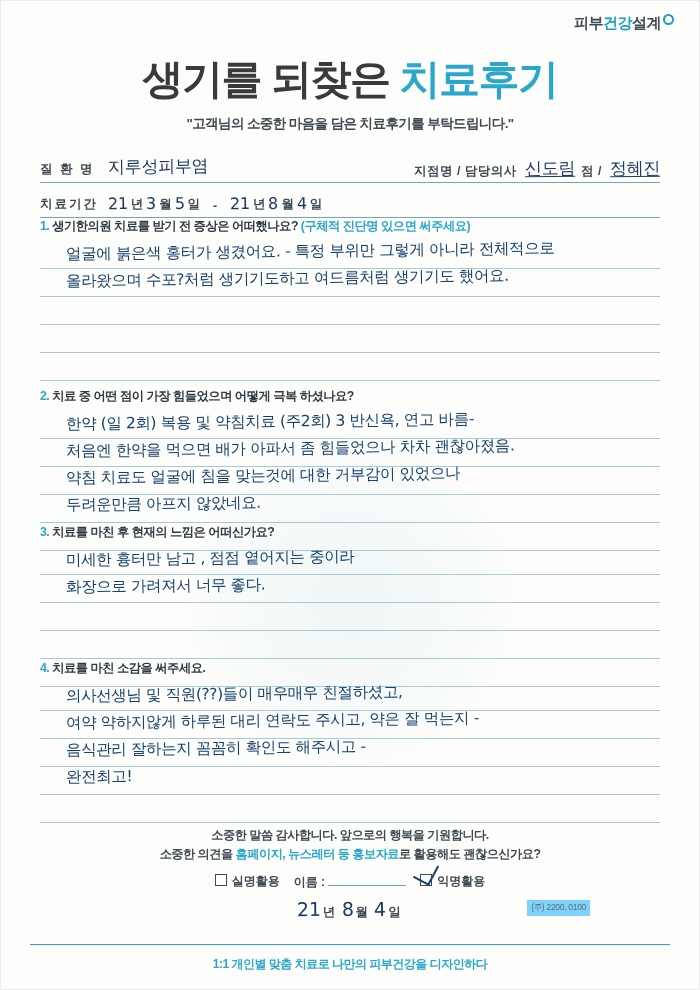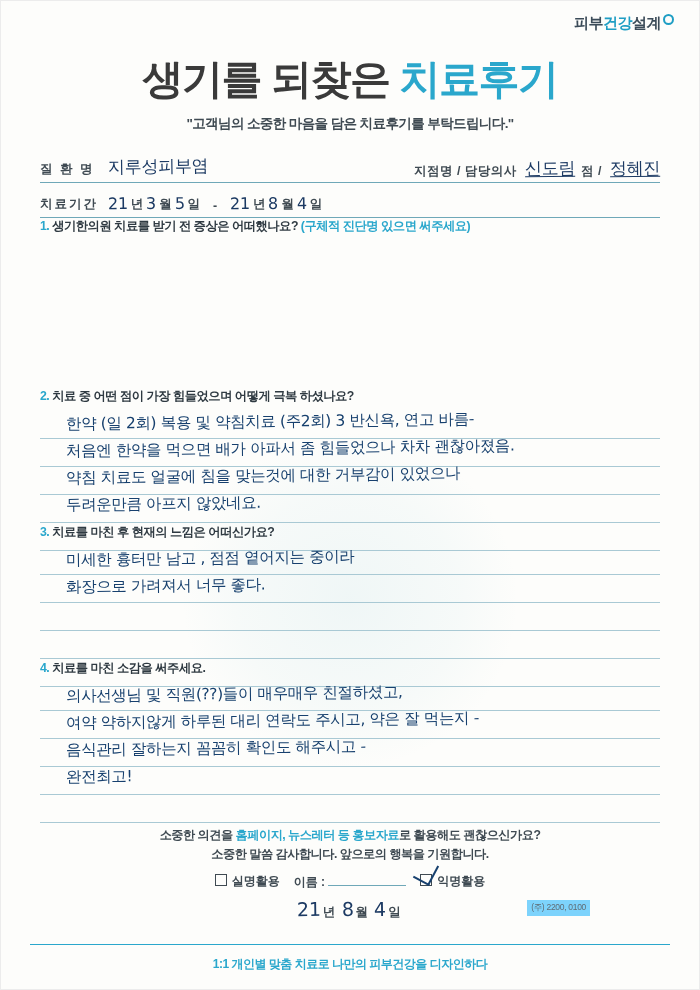--- a/index.html
+++ b/index.html
@@ -305,20 +305,32 @@
         <span class="unit">일</span>
       </span>
     </div>
   </div>
 
   <div class="q" style="top:218px;">
     <div class="q-text">
       <span class="num">1.</span>
       <span>생기한의원 치료를 받기 전 증상은 어떠했나요? </span><span class="sub">(구체적 진단명 있으면 써주세요)</span>
     </div>
+    <div class="lines">
+      <div class="line"></div>
+      <div class="line"></div>
+      <div class="line"></div>
+      <div class="line"></div>
+      <div class="line"></div>
+      <div class="answer" style="top:0px;">얼굴에 붉은색 홍터가 생겼어요. - 특정 부위만 그렇게 아니라 전체적으로</div>
+      <div class="answer" style="top:27px;">올라왔으며 수포?처럼 생기기도하고 여드름처럼 생기기도 했어요.</div>
+      <div class="answer" style="top:54px;"></div>
+      <div class="answer" style="top:81px;"></div>
+      <div class="answer" style="top:108px;"></div>
+    </div>
   </div>
 
   <div class="q" style="top:388px;">
     <div class="q-text">
       <span class="num">2.</span>
       <span>치료 중 어떤 점이 가장 힘들었으며 어떻게 극복 하셨나요?</span><span class="sub"></span>
     </div>
     <div class="lines">
       <div class="line"></div>
       <div class="line"></div>
@@ -365,24 +377,24 @@
       <div class="line"></div>
       <div class="answer" style="top:0px;">의사선생님 및 직원(??)들이 매우매우 친절하셨고,</div>
       <div class="answer" style="top:27px;">여약 약하지않게 하루된 대리 연락도 주시고, 약은 잘 먹는지 -</div>
       <div class="answer" style="top:54px;">음식관리 잘하는지 꼼꼼히 확인도 해주시고 -</div>
       <div class="answer" style="top:81px;">완전최고!</div>
       <div class="answer" style="top:108px;"></div>
     </div>
   </div>
 
   <div class="footer-note">
+    <div>소중한 말씀 감사합니다. 앞으로의 행복을 기원합니다.</div>
     <div>
       <span>소중한 의견을 </span><span class="hl">홈페이지, 뉴스레터 등 홍보자료</span><span>로 활용해도 괜찮으신가요?</span>
     </div>
-    <div>소중한 말씀 감사합니다. 앞으로의 행복을 기원합니다.</div>
   </div>
 
   <div class="consent">
     <span>
       <span class="cbox"></span><span>실명활용</span>
     </span>
     <span>
       <span>이름 :</span>
       <span class="name-line"></span>
     </span>

